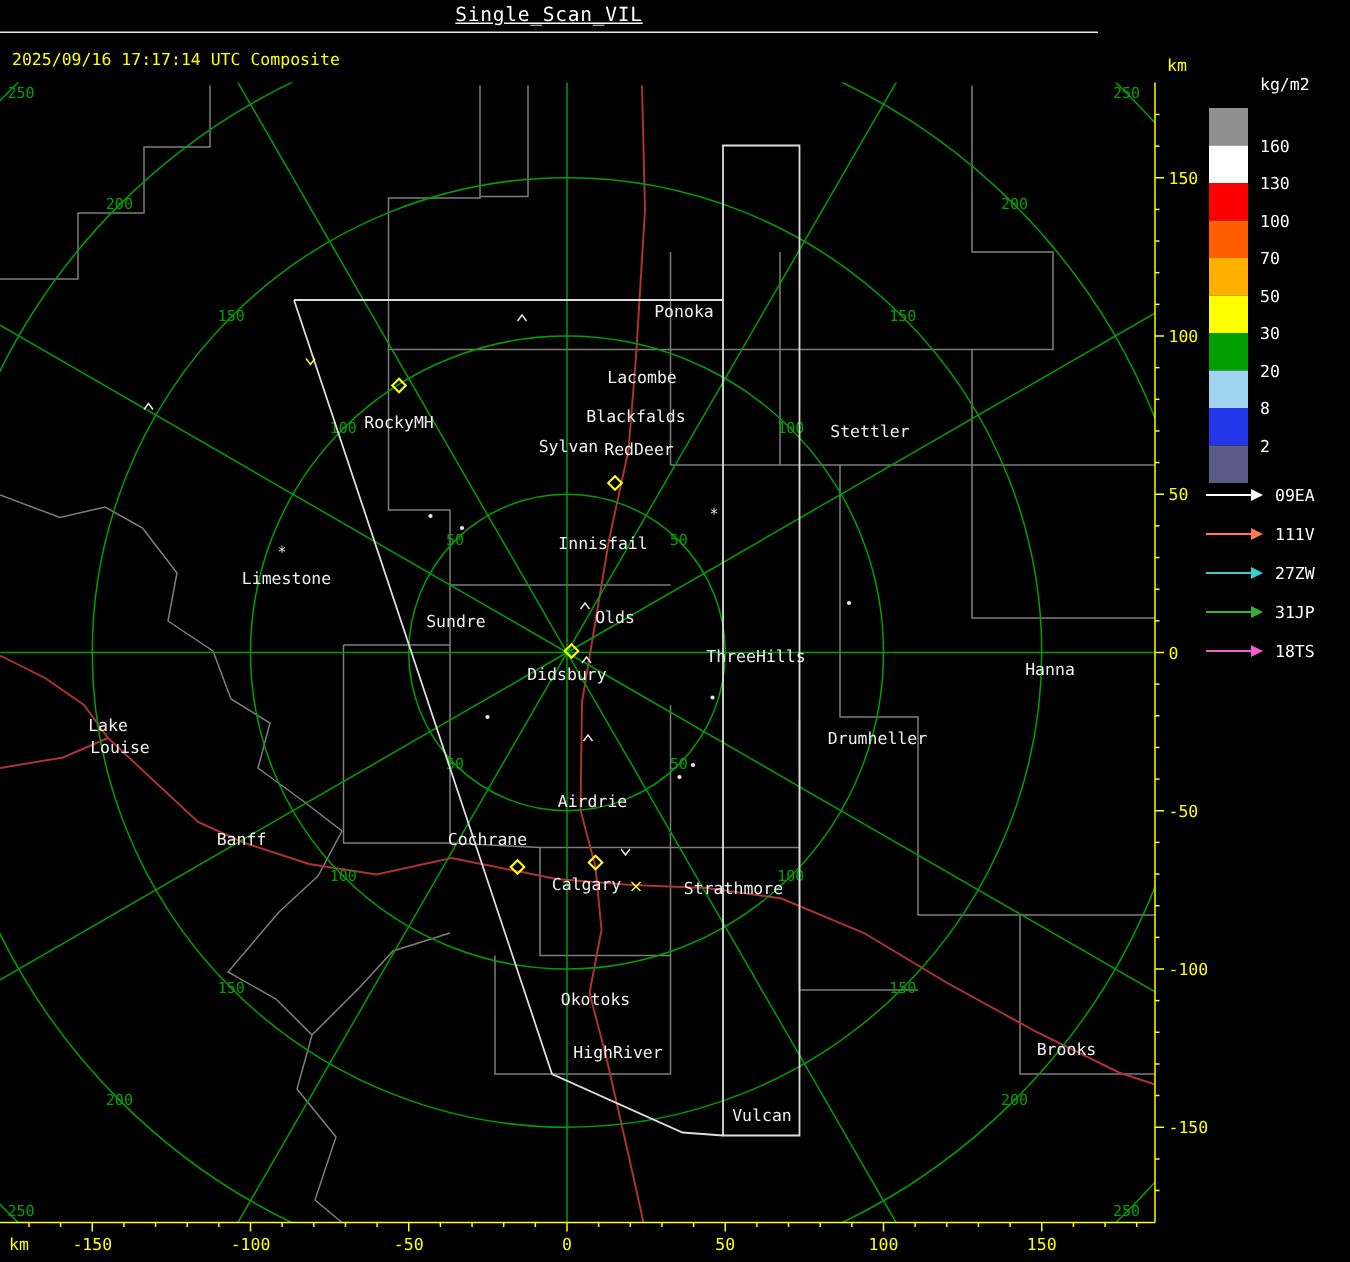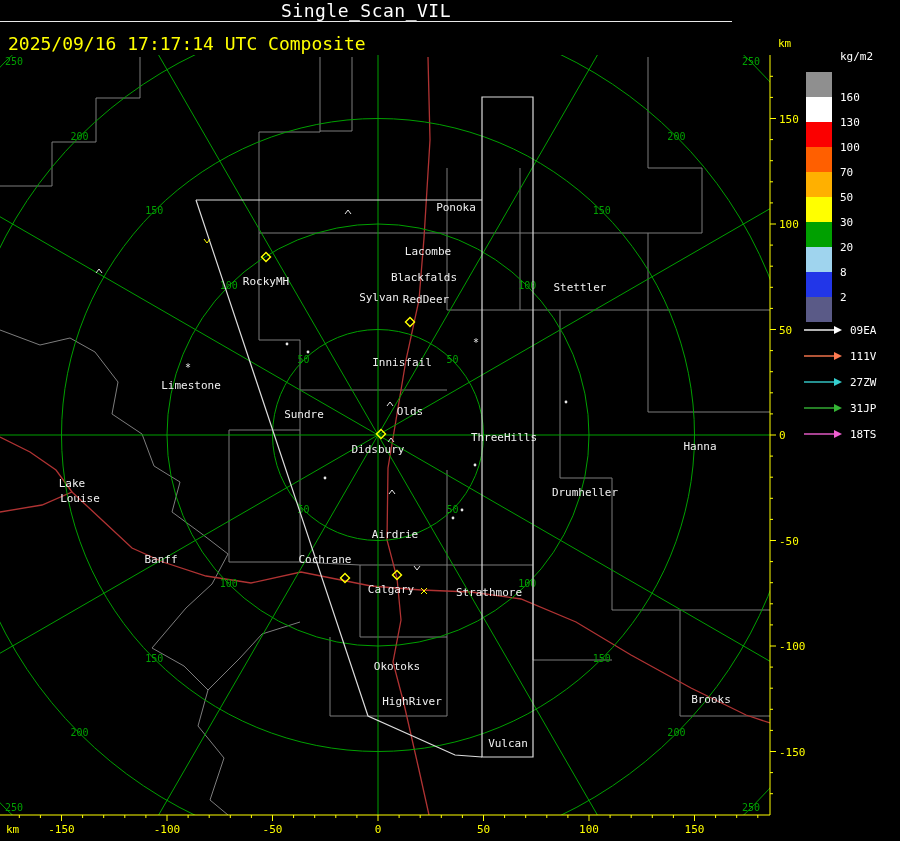--- a/index.html
+++ b/index.html
@@ -5,25 +5,25 @@
   html,body{margin:0;padding:0;}
   body{
     width:900px;height:841px;position:relative;overflow:hidden;
     background:#000;
     font-family:"DejaVu Sans Mono","Liberation Mono",monospace;
   }
   .titlebar{
     position:absolute;left:0;top:0;width:732px;height:21px;
     border-bottom:1px solid #e8e8e8;
     display:flex;align-items:center;justify-content:center;
-    color:#fff;font-size:18px;letter-spacing:.5px;
+    color:#fff;font-size:13px;letter-spacing:.5px;text-decoration:underline;
   }
   .status{
     position:absolute;left:8px;top:33px;
-    color:#ffff00;font-size:18px;white-space:pre;
+    color:#ffff00;font-size:11px;white-space:pre;
   }
   svg{position:absolute;left:0;top:0;}
   svg text{font-family:"DejaVu Sans Mono","Liberation Mono",monospace;}
 </style>
 </head>
 <body>
 
 <div class="titlebar">
   <span>Single_Scan_VIL</span>
 </div>

